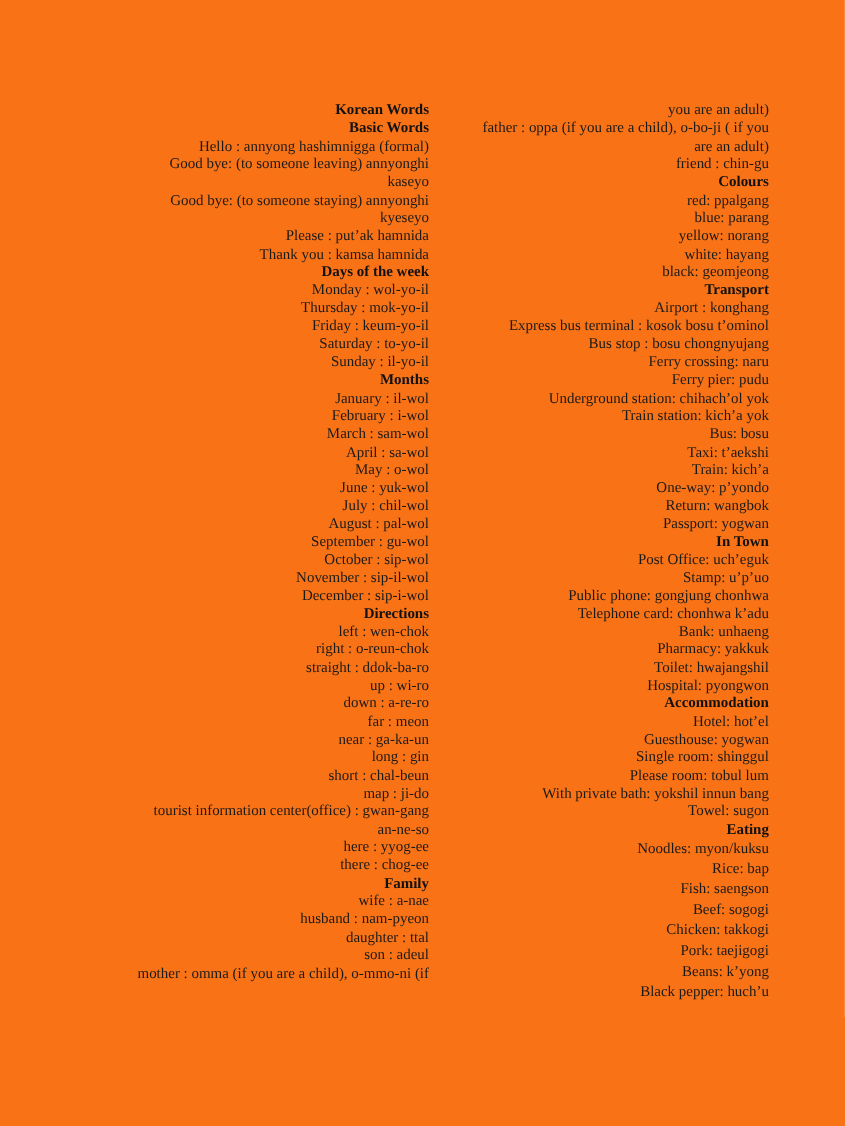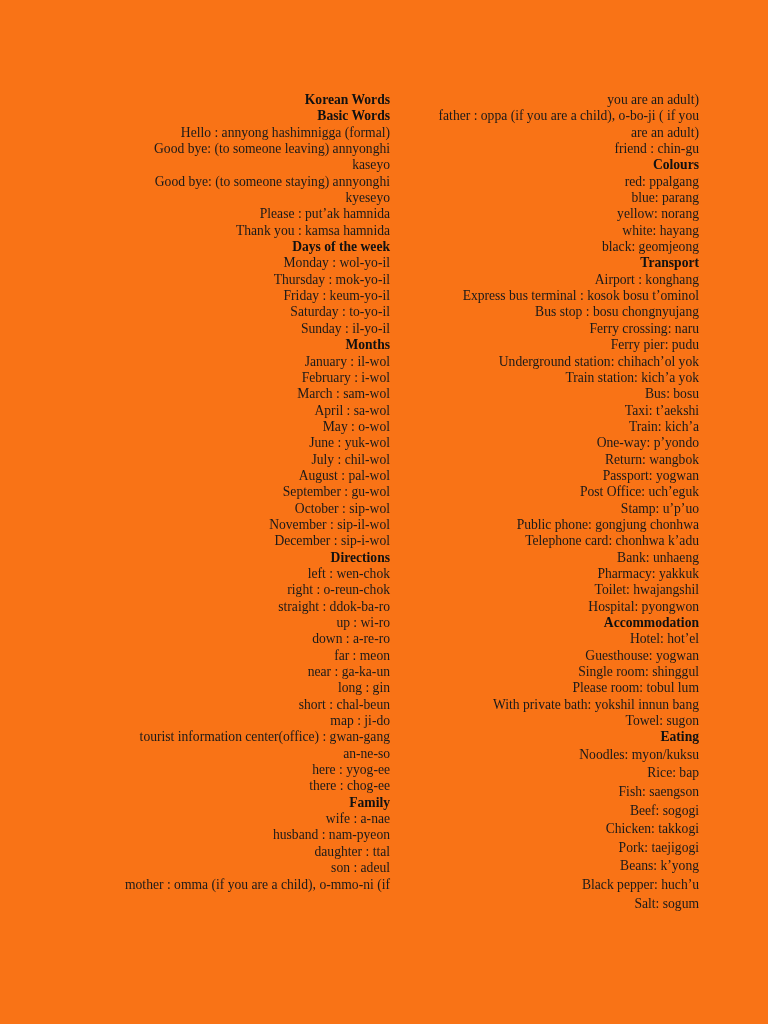--- a/index.html
+++ b/index.html
@@ -86,20 +86,21 @@
         <div class="line">Ferry crossing: naru</div>
         <div class="line">Ferry pier: pudu</div>
         <div class="line">Underground station: chihach’ol yok</div>
         <div class="line">Train station: kich’a yok</div>
         <div class="line">Bus: bosu</div>
         <div class="line">Taxi: t’aekshi</div>
         <div class="line">Train: kich’a</div>
         <div class="line">One-way: p’yondo</div>
         <div class="line">Return: wangbok</div>
         <div class="line">Passport: yogwan</div>
+        <div class="line head">In Town</div>
         <div class="line">Post Office: uch’eguk</div>
         <div class="line">Stamp: u’p’uo</div>
         <div class="line">Public phone: gongjung chonhwa</div>
         <div class="line">Telephone card: chonhwa k’adu</div>
         <div class="line">Bank: unhaeng</div>
         <div class="line">Pharmacy: yakkuk</div>
         <div class="line">Toilet: hwajangshil</div>
         <div class="line">Hospital: pyongwon</div>
         <div class="line head">Accommodation</div>
         <div class="line">Hotel: hot’el</div>
@@ -112,16 +113,15 @@
       </div>
     <div class="eating" id="eating-list">
         <div class="line">Noodles: myon/kuksu</div>
         <div class="line">Rice: bap</div>
         <div class="line">Fish: saengson</div>
         <div class="line">Beef: sogogi</div>
         <div class="line">Chicken: takkogi</div>
         <div class="line">Pork: taejigogi</div>
         <div class="line">Beans: k’yong</div>
         <div class="line">Black pepper: huch’u</div>
-        <div class="line">Salt: sogum</div>
       </div>
   </div>
 </div>
 
 </body></html>

